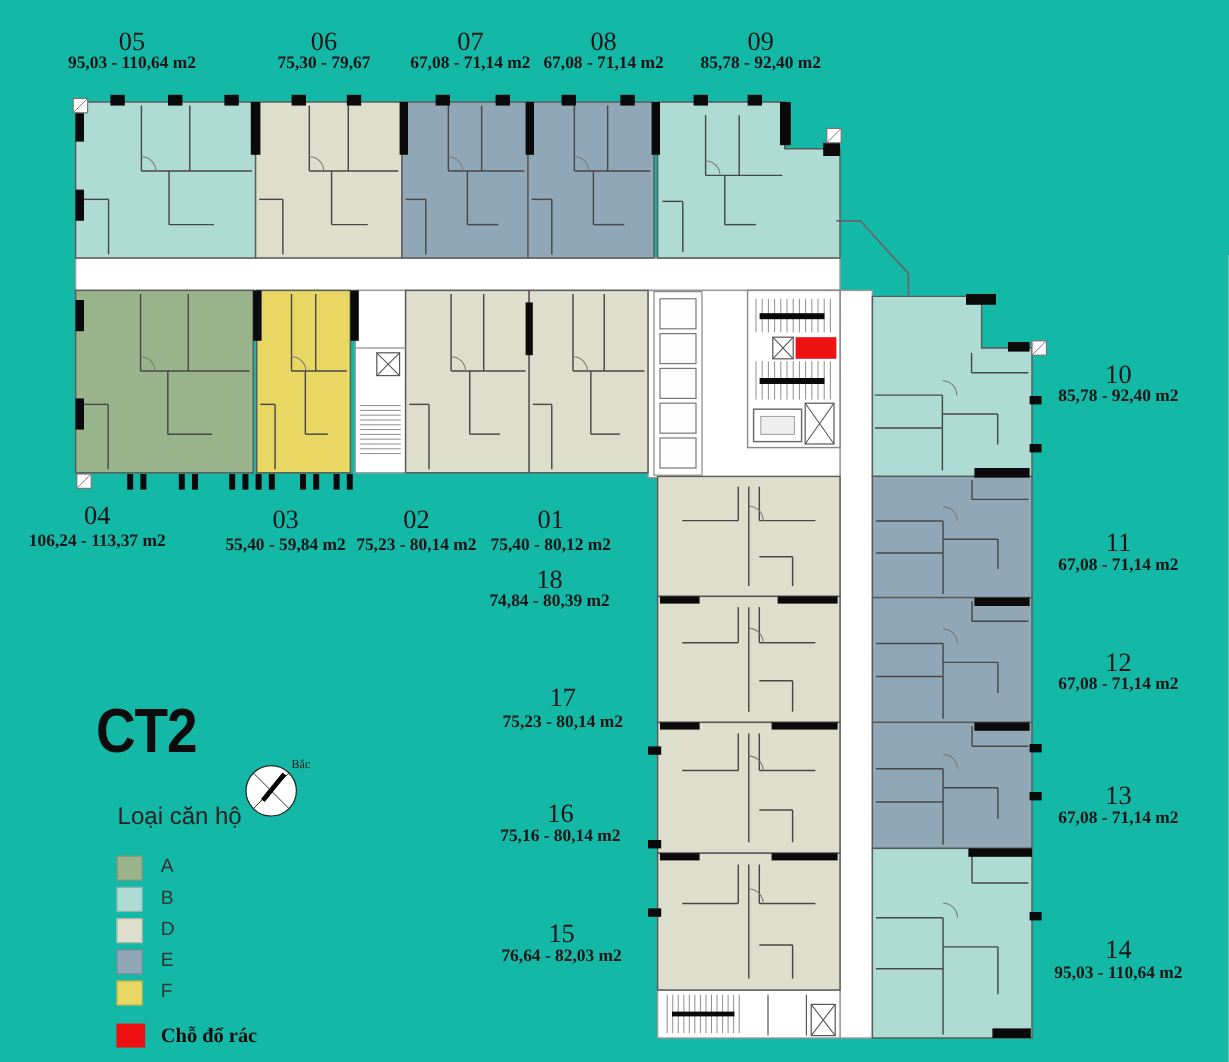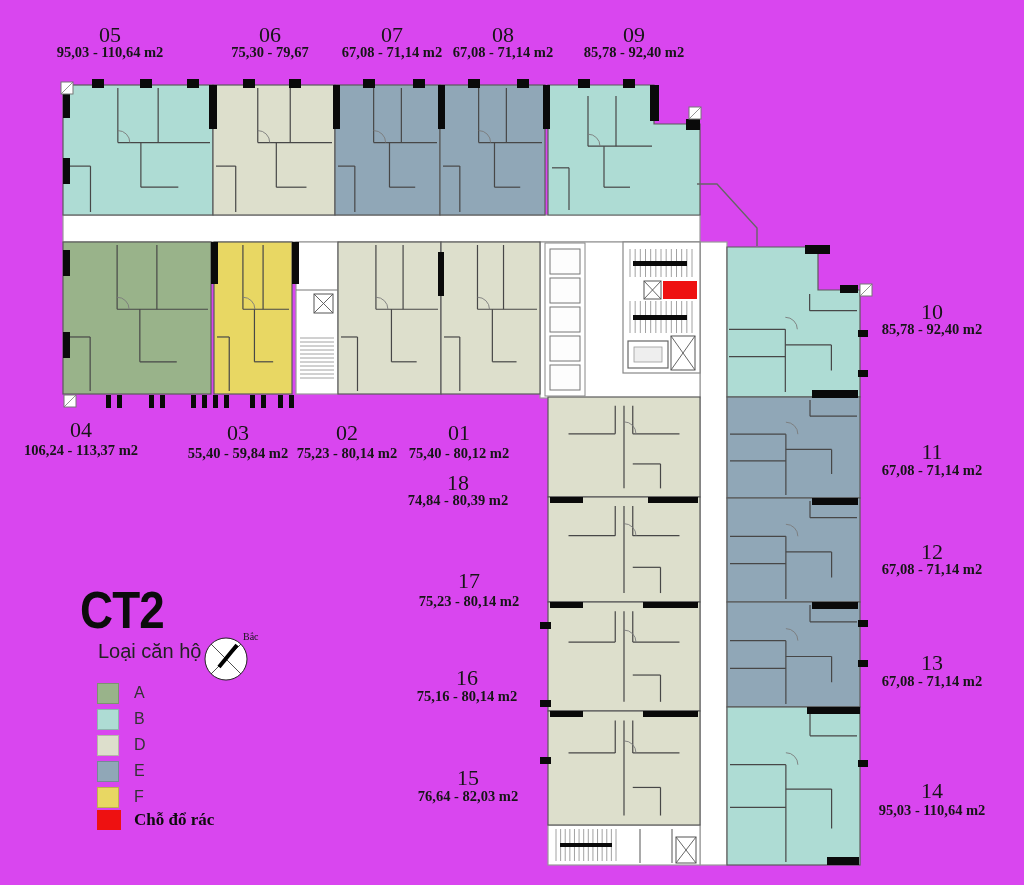--- a/index.html
+++ b/index.html
@@ -1,29 +1,29 @@
 <!DOCTYPE html>
 <html><head>
 <meta charset="utf-8">
 <style>
   html,body{margin:0;padding:0;background:#ffffff;}
-  .stage{position:relative;width:1024px;height:885px;background:#d946ef;overflow:hidden;
+  .stage{position:relative;width:1024px;height:885px;background:#14b8a6;overflow:hidden;
          font-family:"Liberation Serif",serif;}
   #plan{position:absolute;left:0;top:0;}
   #plan text{font-family:"Liberation Serif",serif;fill:#161616;}
   .legend{position:absolute;left:80px;top:584px;width:240px;color:#111;}
   .legend-title{font-family:"Liberation Sans",sans-serif;font-weight:700;font-size:52px;
                 line-height:1;letter-spacing:-1px;transform:scaleX(.88);transform-origin:left center;color:#0c0c0c;}
-  .legend-heading{margin-top:4px;margin-left:18px;font-family:"Liberation Sans",sans-serif;
+  .legend-heading{margin-top:34px;margin-left:18px;font-family:"Liberation Sans",sans-serif;
                   font-size:20px;color:#222;}
   .legend-items{margin-top:17px;margin-left:17px;}
   .legend-row{display:flex;align-items:center;height:26px;}
   .swatch{width:22px;height:21px;display:inline-block;border:1px solid rgba(0,0,0,.18);box-sizing:border-box;}
   .legend-letter{margin-left:15px;font-family:"Liberation Sans",sans-serif;font-size:16px;color:#333;}
-  .legend-trash{display:flex;align-items:flex-start;margin-left:17px;}
+  .legend-trash{display:flex;align-items:flex-start;margin-top:13px;margin-left:17px;}
   .trash-swatch{width:24px;height:20px;display:inline-block;}
   .trash-label{margin-left:13px;font-family:"Liberation Serif",serif;font-weight:700;font-size:17px;color:#0c0c0c;}
 </style>
 </head>
 <body>
 
 <div class="stage">
   <svg id="plan" width="1024" height="885" viewBox="0 0 1024 885">
       <g>
         <rect x="63" y="215" width="637" height="27" fill="#ffffff" stroke="#9a9a9a" stroke-width="1.2"></rect>

